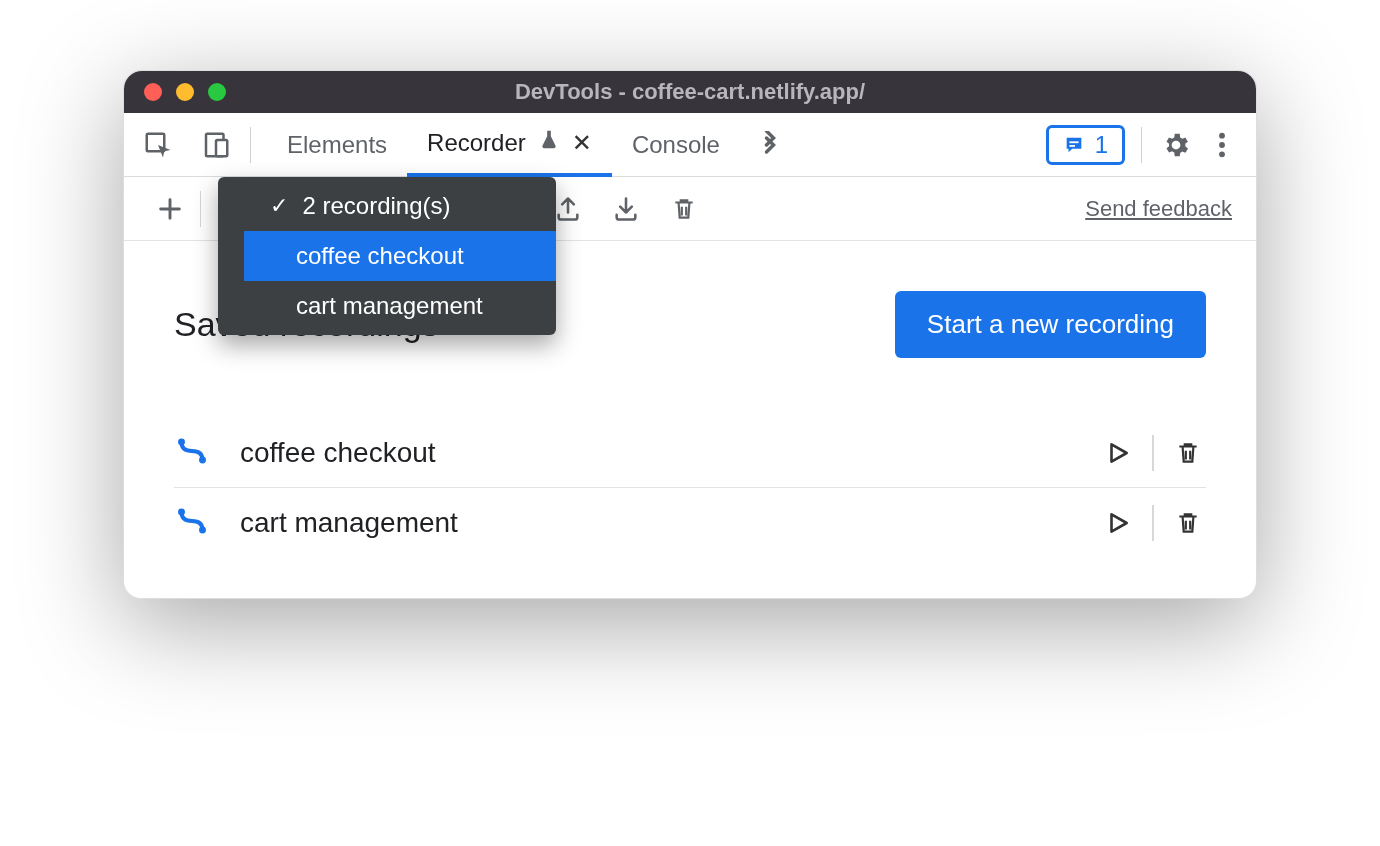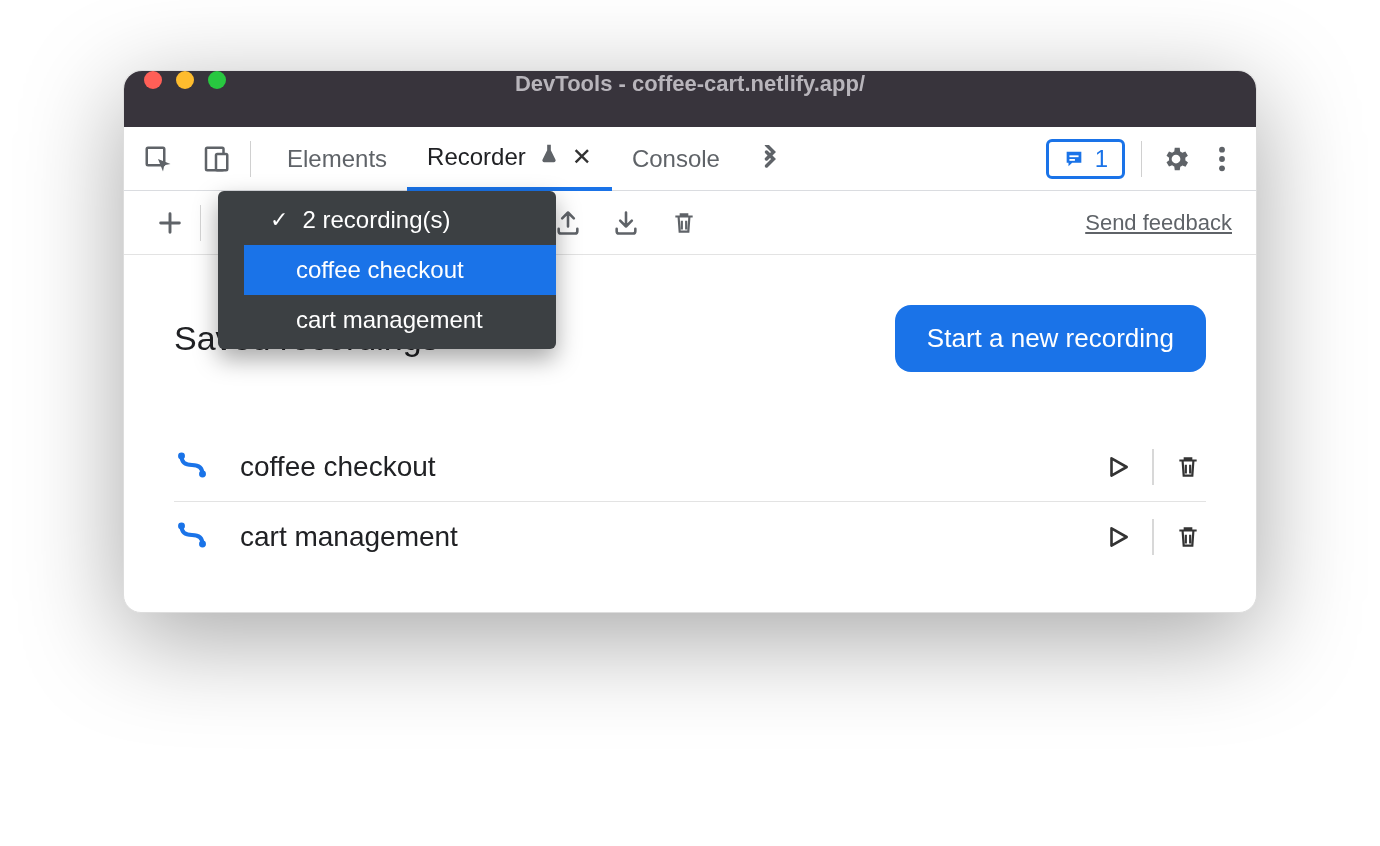--- a/index.html
+++ b/index.html
@@ -19,24 +19,25 @@
     width: 1134px;
     border-radius: 18px;
     overflow: visible;
     background:#fff;
     border:1px solid #ddd;
     position:relative;
   }
 
   
   .titlebar {
-    height:56px;
+    height:42px;
     background:#38343c;
     border-radius: 18px 18px 0 0;
     display:flex;
+    align-items:center;
     position:relative;
   }
   .traffic { display:flex; gap:14px; padding-left:20px; }
   .dot { width:18px; height:18px; border-radius:50%; }
   .dot.red    { background:#ff5f57; }
   .dot.yellow { background:#febc2e; }
   .dot.green  { background:#28c840; }
   .title {
     position:absolute; left:50%; transform:translateX(-50%);
     color:#b8b5bb; font-size:22px; font-weight:600;
@@ -110,21 +111,21 @@
   .dropdown .item.sel { background:#1a73e8; }
 
   
   .content { padding:30px 50px 40px; }
   .header-row {
     display:flex; align-items:center; justify-content:space-between;
     margin:20px 0 60px;
   }
   .page-title { font-size:34px; color:#202124; font-weight:400; }
   .start-btn {
-    background:#1a73e8; color:#fff; border:none; border-radius:16px;
+    background:#1a73e8; color:#fff; border:none; border-radius:6px;
     font-size:26px; padding:18px 32px; font-weight:500; cursor:pointer;
   }
 
   .rec-list { }
   .rec-item {
     display:flex; align-items:center; height:70px;
     border-bottom:1px solid #e3e3e3; gap:30px;
   }
   .rec-item:last-child { border-bottom:none; }
   .rec-label { font-size:28px; flex:1; }

